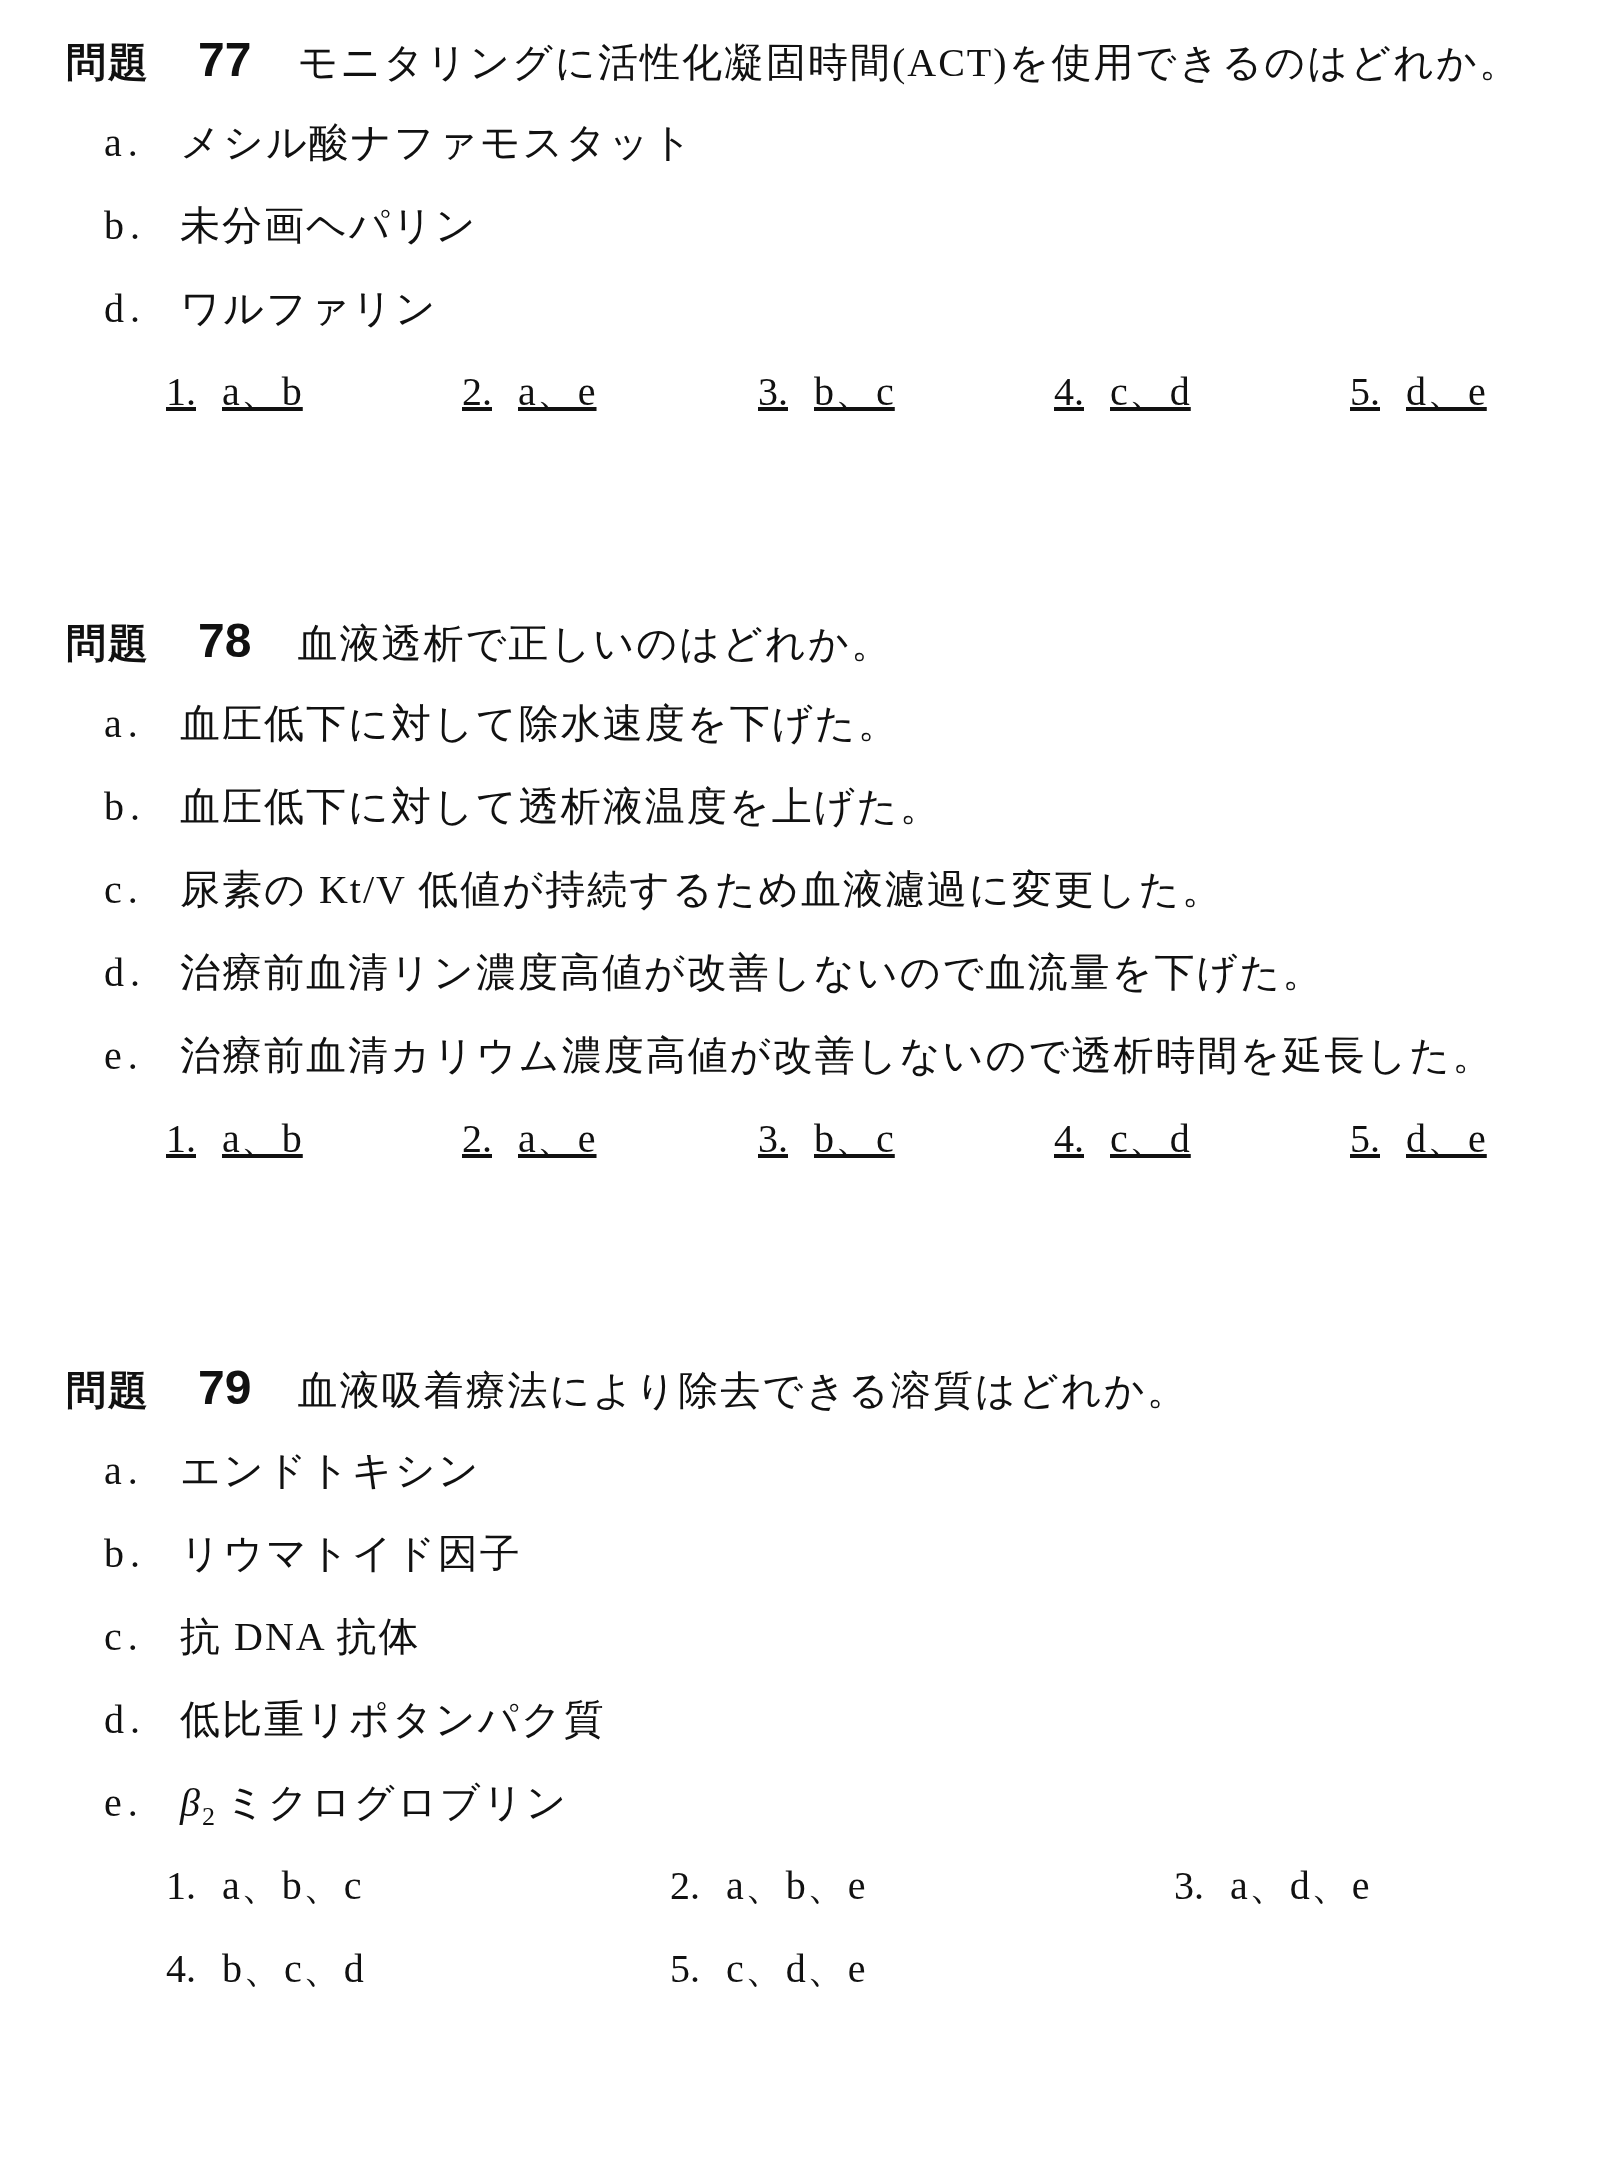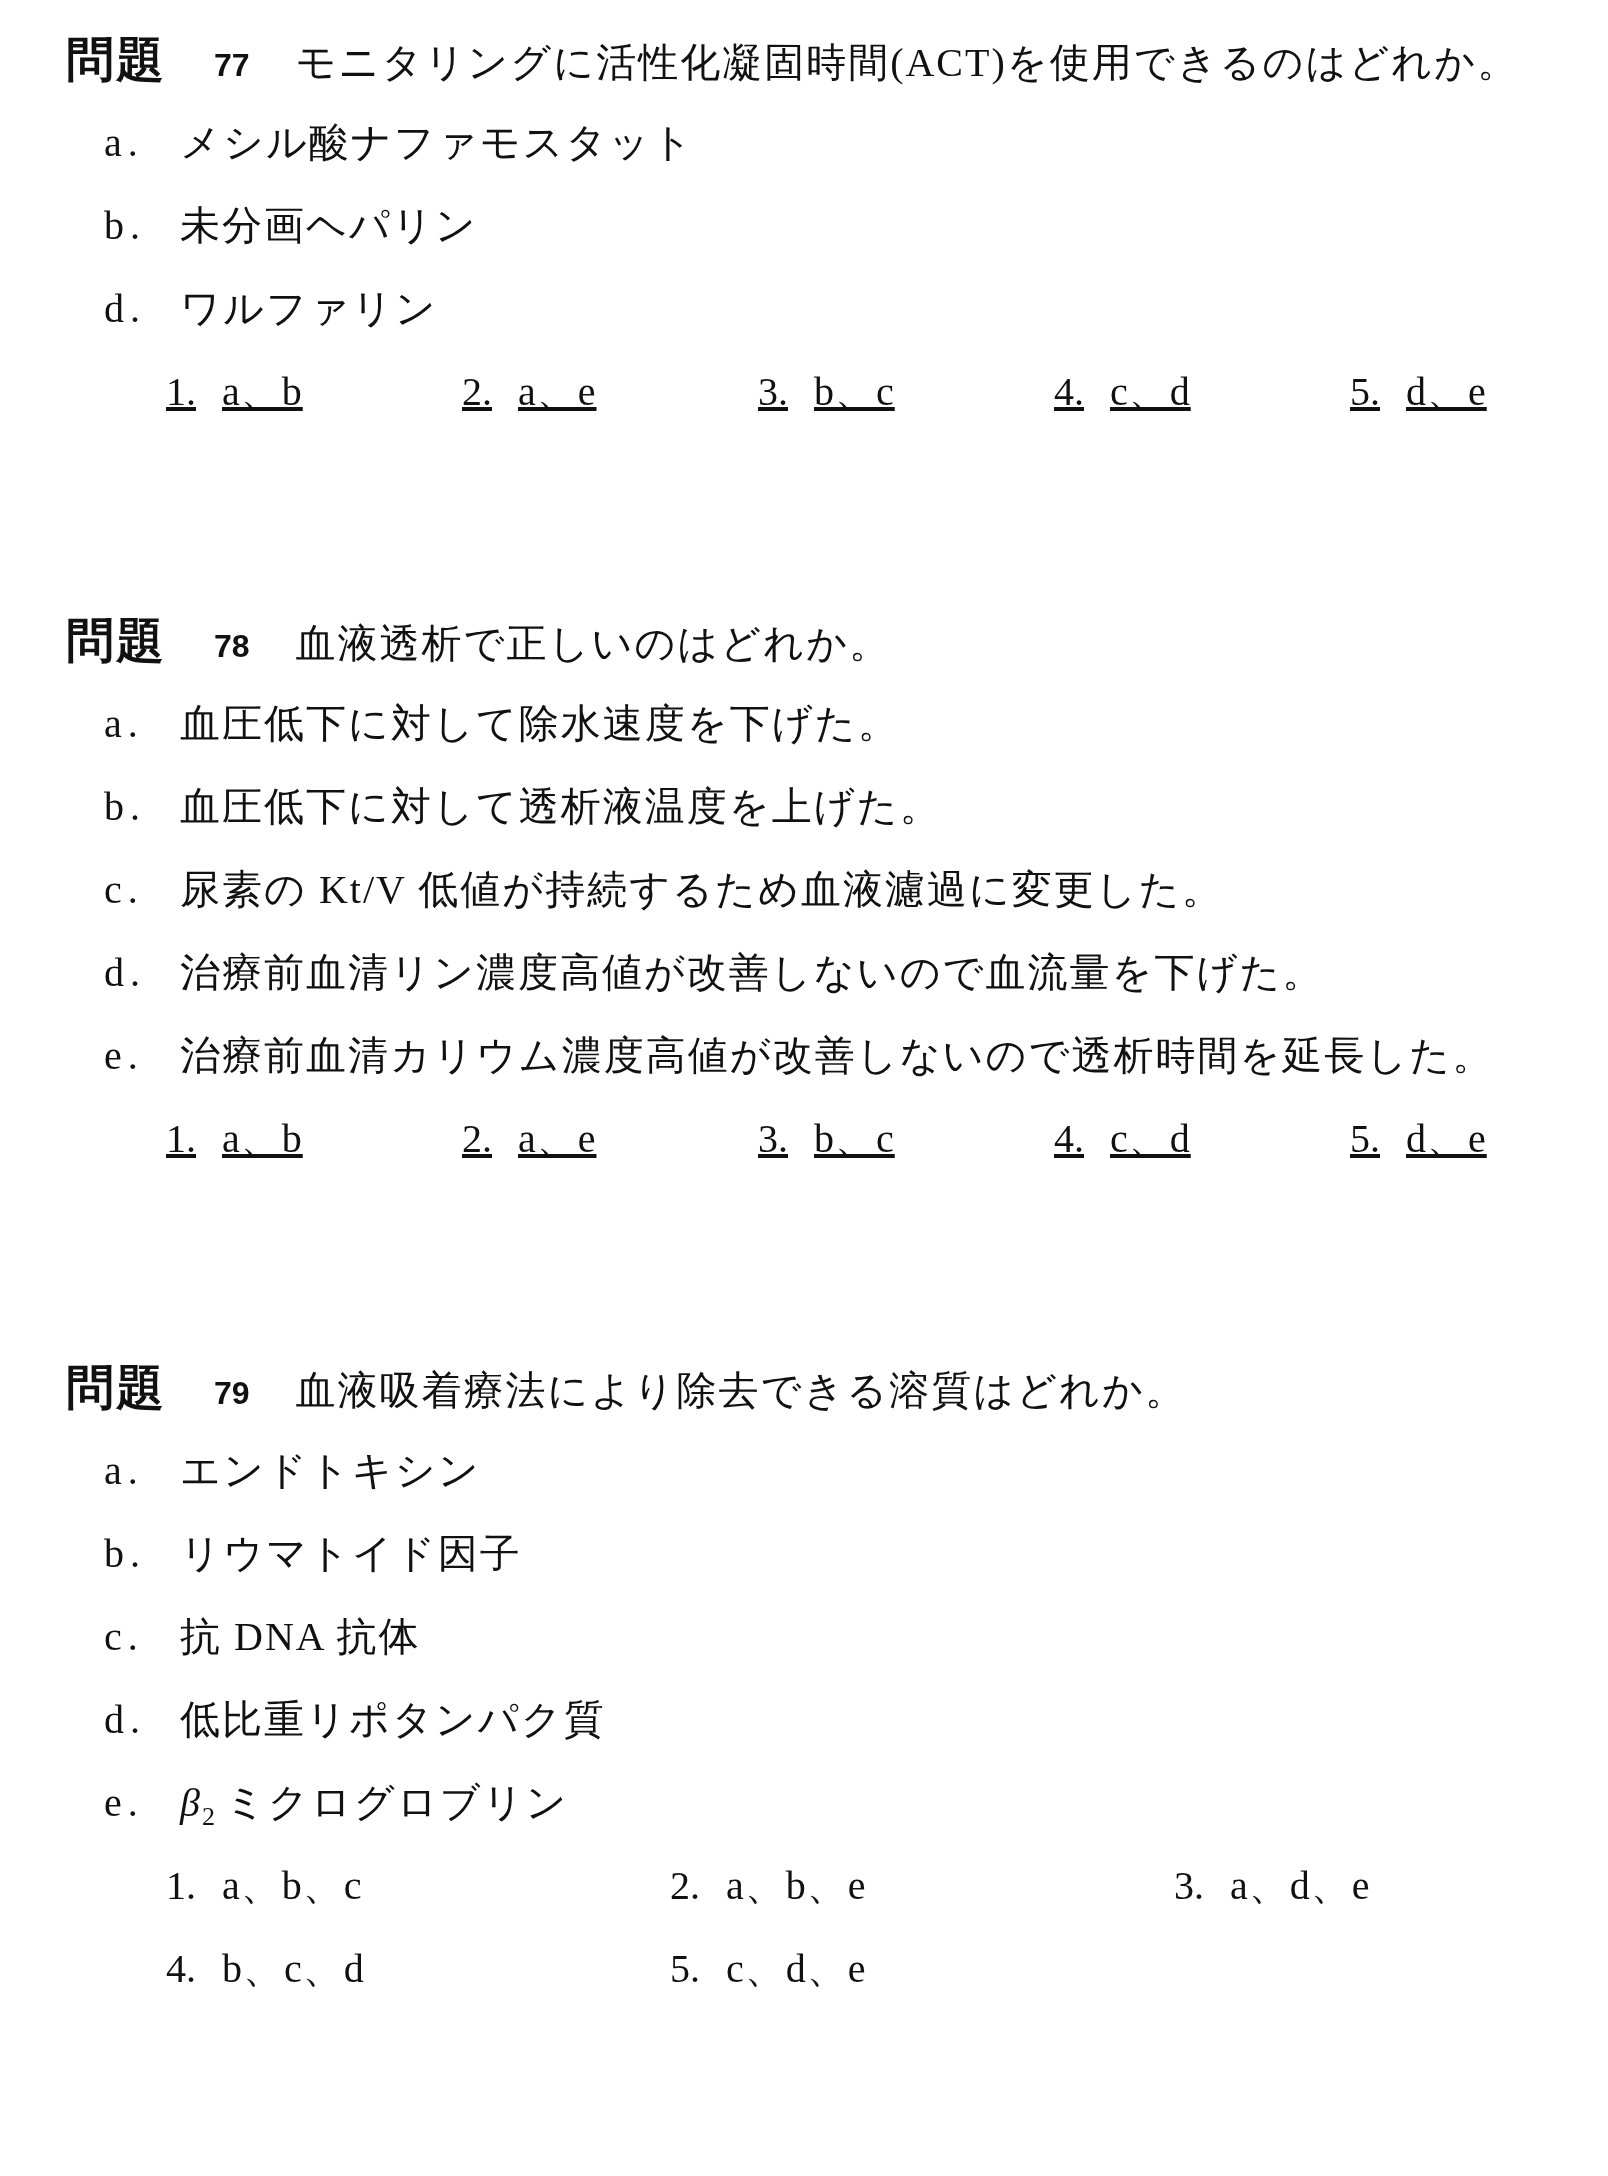--- a/index.html
+++ b/index.html
@@ -21,27 +21,27 @@
   .question + .question { margin-top: 166px; }
   .line {
     line-height: 83px;
     height: 83px;
     white-space: nowrap;
   }
   .title-row { padding-left: 66px; }
   .qlabel {
     font-family: "Liberation Sans", "DejaVu Sans", sans-serif;
     font-weight: 700;
-    font-size: 48px;
+    font-size: 40px;
     letter-spacing: 2px;
   }
   .qnum {
     font-family: "Liberation Sans", "DejaVu Sans", sans-serif;
     font-weight: 700;
-    font-size: 32px;
+    font-size: 48px;
     margin-left: 38px;
   }
   .qtext {
     margin-left: 36px;
     letter-spacing: 2px;
   }
   .opt { padding-left: 104px; }
   .opt-letter {
     display: inline-block;
     width: 66px;

